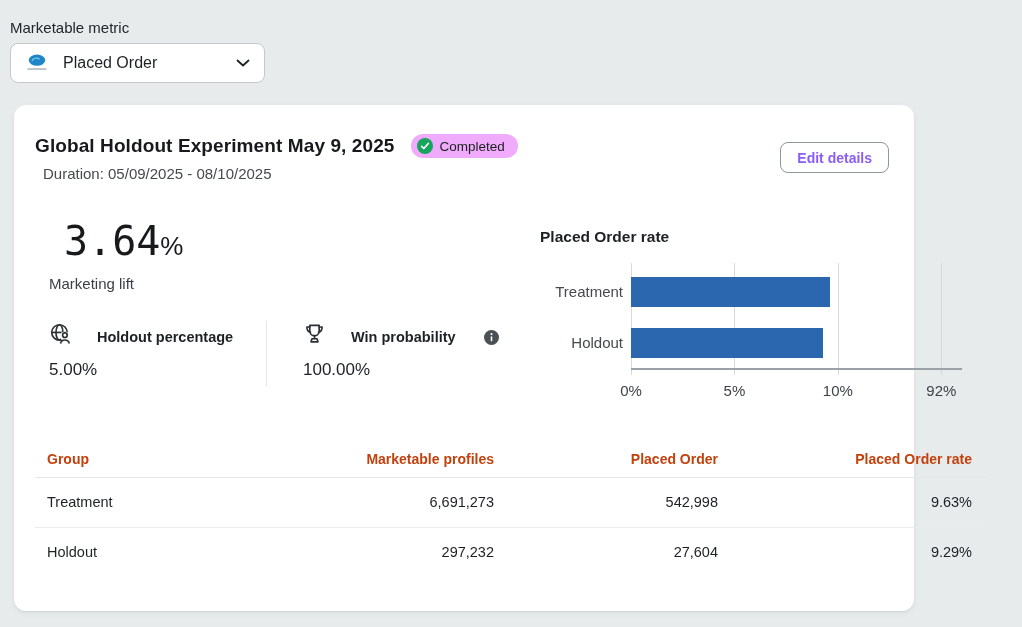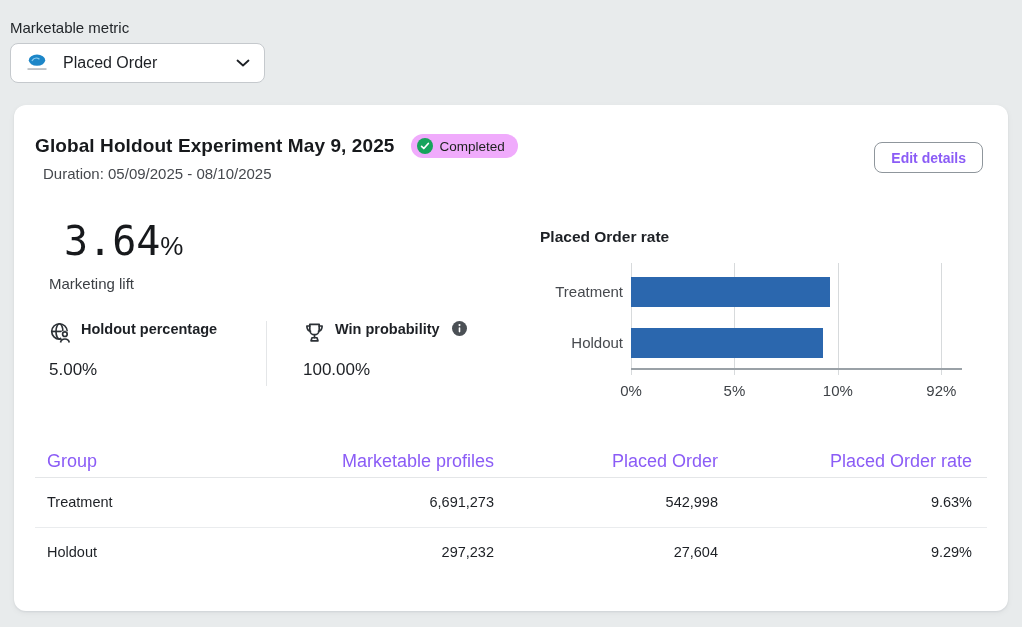--- a/index.html
+++ b/index.html
@@ -17,21 +17,21 @@
     position:absolute; left:10px; top:43px; width:255px; height:40px;
     background:#fff; border:1px solid #c5c9cd; border-radius:8px;
     display:flex; align-items:center; padding:0 14px 0 13px; cursor:pointer;
   }
   .dropdown .dd-icon { width:26px; display:flex; flex-direction:column; align-items:center; margin-right:13px; }
   .dropdown .dd-text { font-size:16px; color:#1d2025; flex:1; }
   .dropdown .dd-chevron { display:flex; align-items:center; }
 
   
   .card {
-    position:absolute; left:14px; top:105px; width:994px; height:506px;
+    position:absolute; left:14px; top:105px; width:900px; height:506px;
     background:#fff; border-radius:12px;
     box-shadow:0 1px 2px rgba(16,24,40,.07), 0 2px 6px rgba(16,24,40,.05);
   }
   .card-header { position:absolute; left:21px; top:29px; display:flex; align-items:center; gap:16px; }
   .card-title { font-size:19px; font-weight:bold; color:#17191c; letter-spacing:.1px; }
   .badge {
     display:inline-flex; align-items:center; gap:7px;
     background:#f0abfc; border-radius:14px; padding:4px 13px 4px 6px;
     font-size:13.5px; color:#1c211e;
   }
@@ -49,40 +49,40 @@
     font-family:"DejaVu Sans Mono", monospace; font-size:40px; color:#17191c;text-align:center;
   }
   .lift-value .pct { font-family:"Liberation Sans", sans-serif; font-size:26px; font-weight:normal; }
   .lift-label { position:absolute; left:35px; top:170px; font-size:15px; color:#3b3f44; }
 
   
   .metrics { position:absolute; left:35px; top:216px; display:flex; }
   .metric-block { display:flex; flex-direction:column; }
   .metric-block.first { width:218px; border-right:1px solid #e4e6e8; padding-bottom:6px; }
   .metric-block.second { padding-left:36px; }
-  .metric-top { display:flex; align-items:flex-start; gap:9px; height:24px; }
+  .metric-top { display:flex; align-items:flex-end; gap:25px; height:24px; }
   .metric-label { font-size:14.5px; font-weight:bold; color:#1d2025; }
   .metric-value { margin-top:15px; font-size:17px; color:#1d2025; }
   .info-btn { display:flex; align-items:center; margin-left:3px; cursor:pointer; background:none; border:none; padding:0; }
 
   
   .chart { position:absolute; left:526px; top:123px; width:430px; height:190px; }
   .chart-title { font-size:15.5px; font-weight:bold; color:#1d2025; }
   .cat-labels { position:absolute; left:0; top:35px; width:83px; }
   .cat-label { position:absolute; right:0; height:30px; line-height:30px; font-size:15px; color:#46494e; text-align:right; white-space:nowrap; }
   .plot { position:absolute; left:91px; top:35px; width:331px; height:112px; }
   .gridline { position:absolute; top:0; width:1px; height:112px; background:#d7dadc; }
   .axis-line { position:absolute; left:0; top:105px; width:100%; height:2px; background:#9aa1a7; }
   .bar { position:absolute; left:0; height:30px; }
   .tick-label { position:absolute; top:119px; transform:translateX(-50%); font-size:15px; color:#3e4247; }
 
   
   .results-table { position:absolute; left:21px; top:341px; width:952px; border-collapse:collapse; table-layout:fixed; }
   .results-table th {
-    font-size:18px; font-weight:normal; color:#8b5cf6;
+    font-size:14px; font-weight:bold; color:#c2410c;
     height:31px; vertical-align:top; padding-top:5px;
     border-bottom:1px solid #e4e6e8;
   }
   .results-table td { font-size:14.5px; color:#1d2025; height:50px; vertical-align:middle; }
   .results-table tbody tr { border-bottom:1px solid #eaecee; }
   .results-table tbody tr:last-child { border-bottom:none; }
   .al { text-align:left; padding-left:12px; }
   .ar { text-align:right; }
   .results-table th:last-child, .results-table td:last-child { padding-right:15px; }
 </style>

